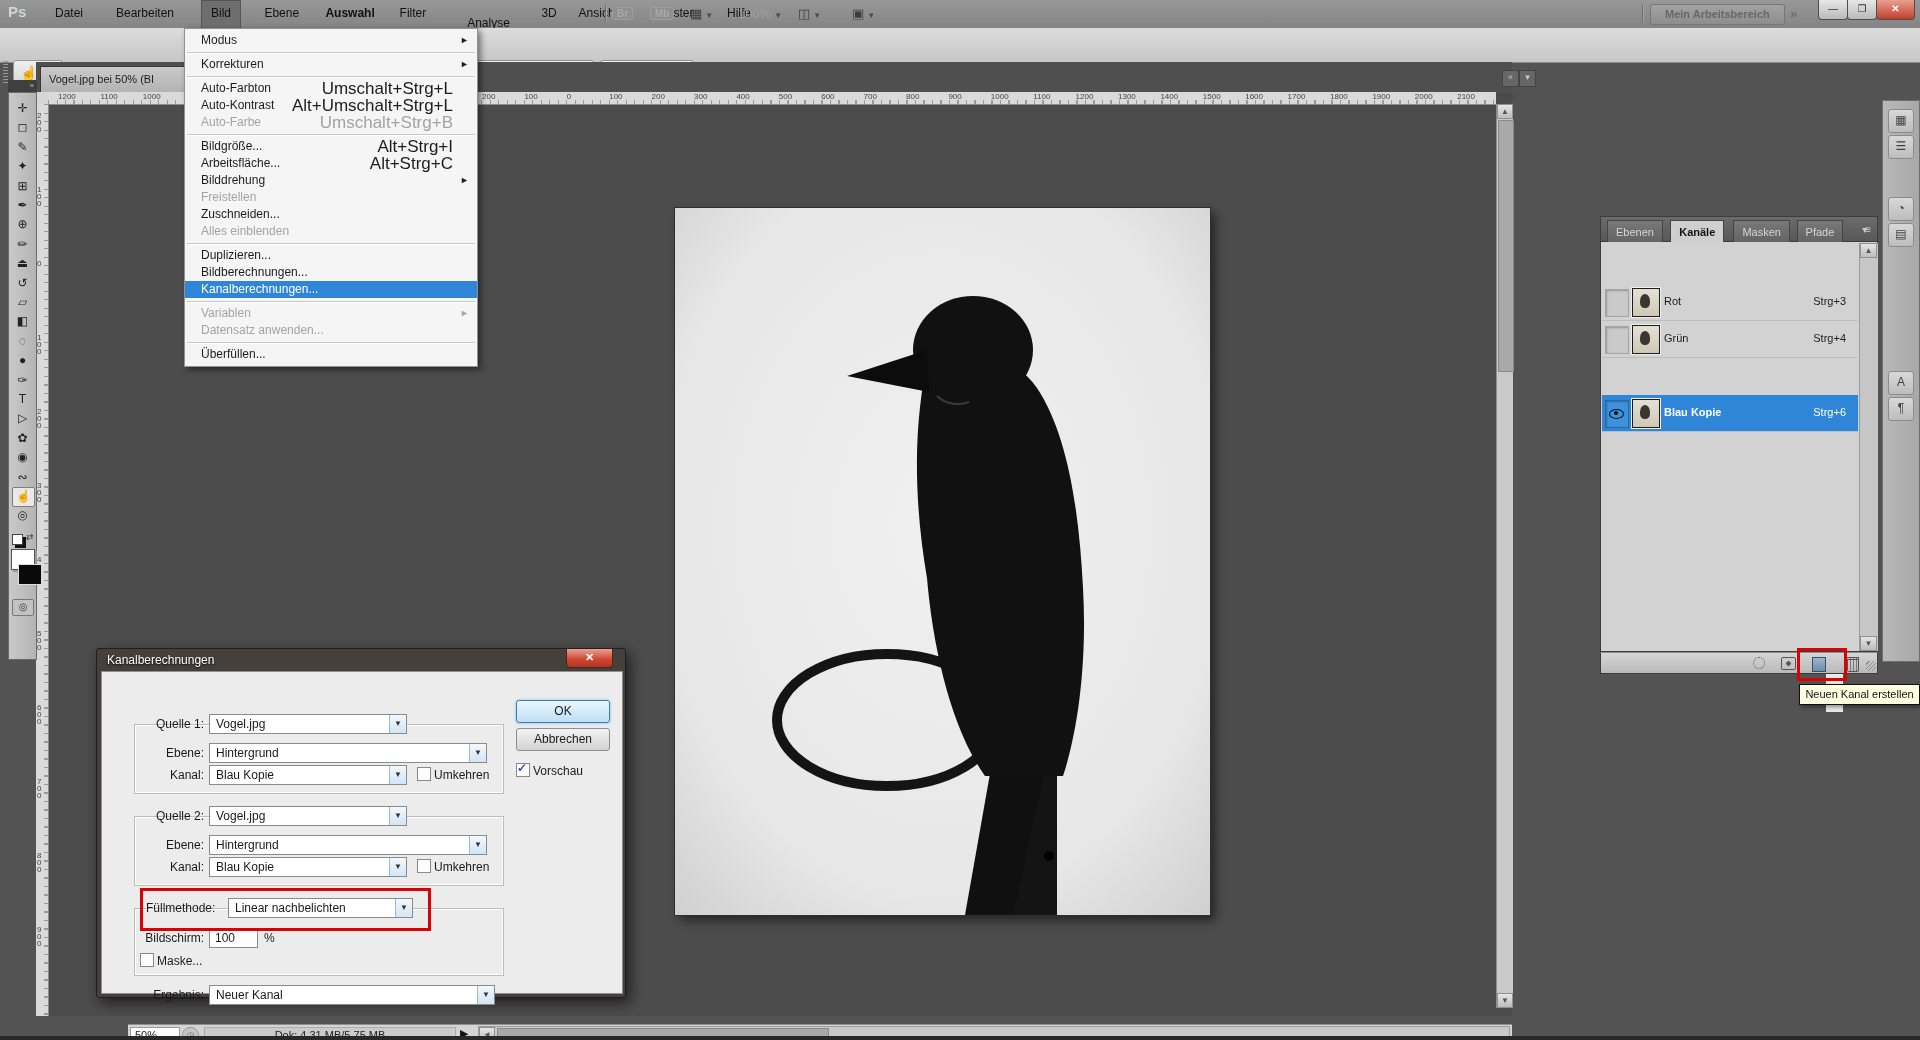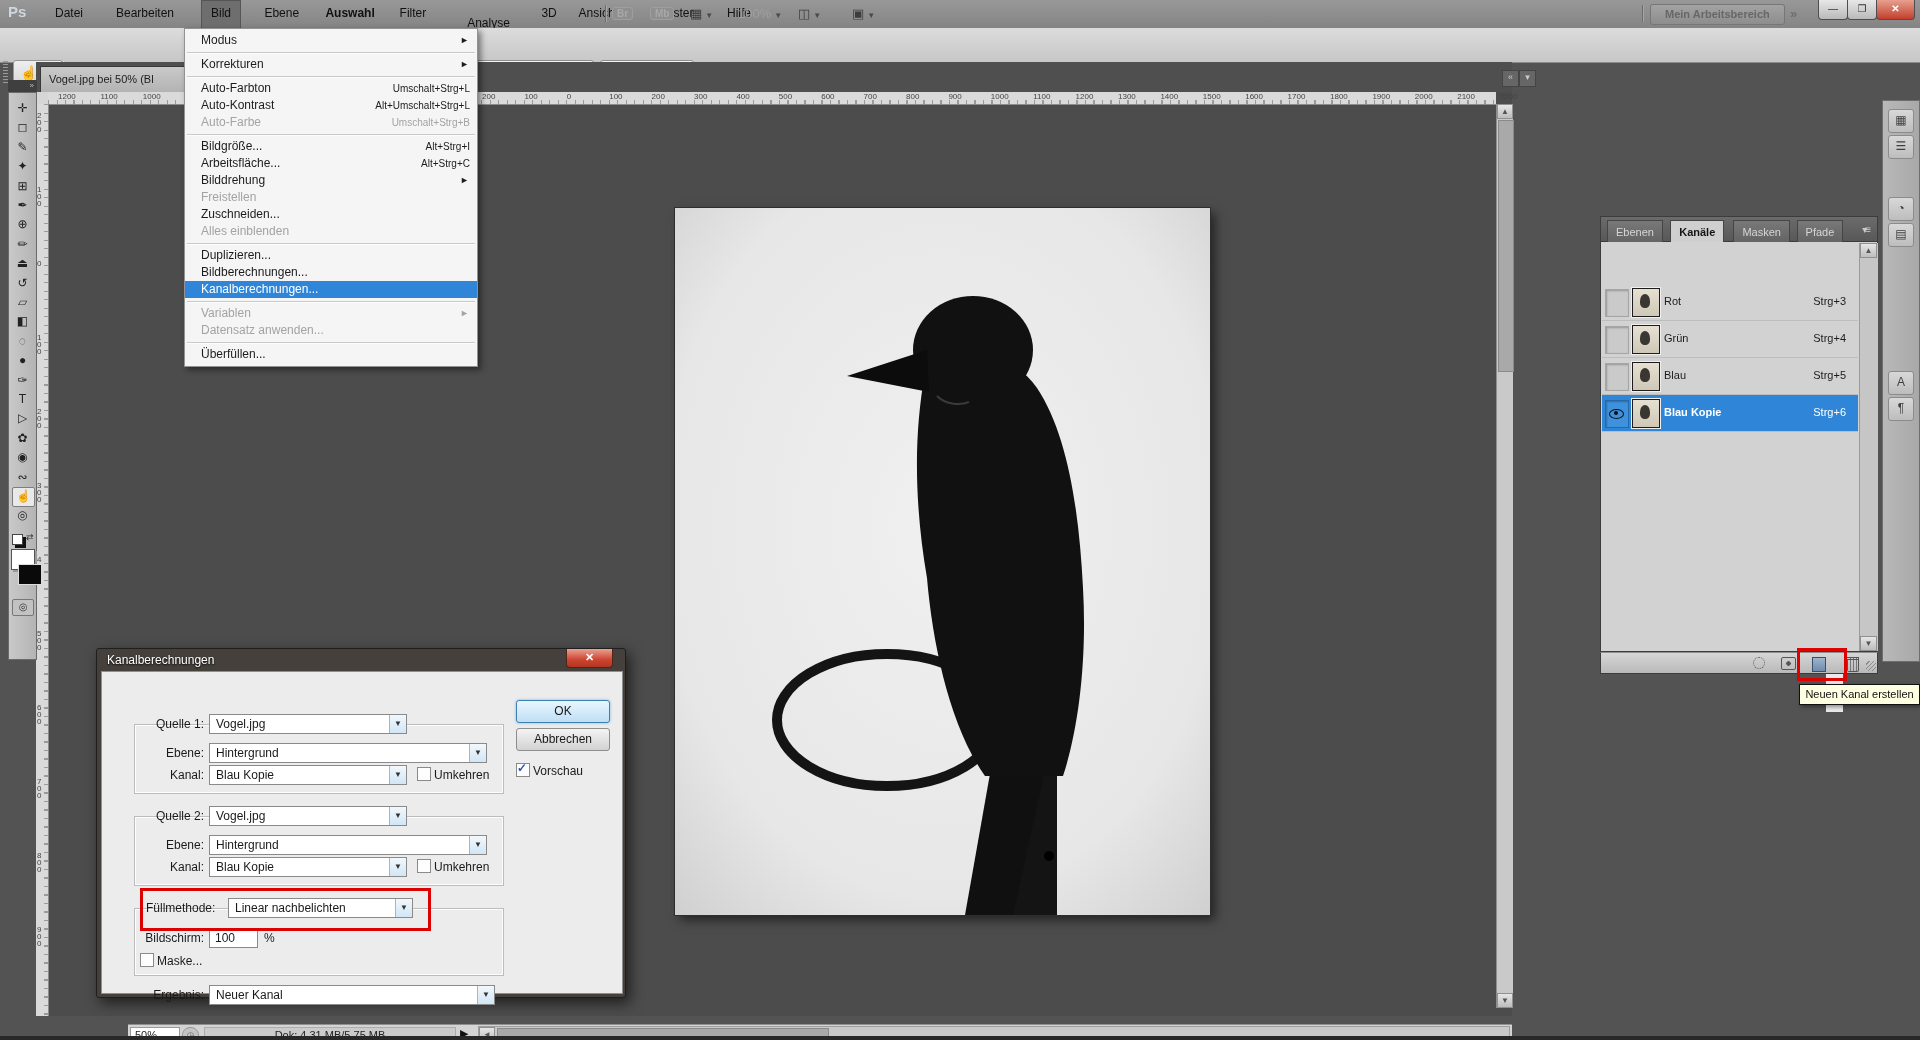--- a/index.html
+++ b/index.html
@@ -76,21 +76,21 @@
   #toolbar-head{left:8px;top:80px;width:29px;height:12px;background:#3f3f3f;color:#bbb;font-size:8px;line-height:12px;text-align:right;padding-right:3px;box-sizing:border-box;}
   .tool{position:absolute;left:3px;width:21px;height:18px;text-align:center;line-height:18px;font-size:12px;color:#222;}
   .tool.selected{background:#e9e9e9;border:1px solid #7d7d7d;border-radius:2px;line-height:16px;}
   #mini-swatch{left:11px;top:533px;width:9px;height:9px;background:#fff;border:1px solid #444;box-shadow:3px 3px 0 #111;}
   #swap-swatch{left:26px;top:531px;font-size:9px;color:#333;}
 
   
   #bild-menu{left:140px;top:28px;width:292px;background:#f5f5f5;border:1px solid #929292;box-shadow:3px 3px 6px rgba(0,0,0,.45);
      padding:3px 0;z-index:60;margin-left:44px;}
   .mi{position:relative;height:17px;line-height:17px;font-size:12px;color:#1c1c1c;padding-left:16px;}
-  .mi .sc{position:absolute;right:7px;font-size:10px;color:#1c1c1c;}
+  .mi .sc{position:absolute;right:24px;font-size:17px;color:#1c1c1c;}
   .mi .arr{position:absolute;right:8px;font-size:9px;}
   .mi.disabled, .mi.disabled .sc{color:#a3a3a3;}
   .mi.hl{background:#2f86d8;color:#fff;}
   .msep{height:1px;background:#c9c9c9;margin:3px 2px;box-shadow:0 1px 0 #fdfdfd;}
 
   
   #dialog{left:96px;top:648px;width:528px;height:348px;background:#45403c;border:1px solid #1f1f1f;border-radius:3px;
      box-shadow:4px 5px 14px rgba(0,0,0,.6);z-index:50;}
   #dlg-title{left:10px;top:4px;font-size:12px;color:#fff;text-shadow:0 1px 2px #000;}
   #dlg-close{left:469px;top:0px;width:45px;height:18px;background:linear-gradient(#eaa291,#ce4331 60%,#b03721);border:1px solid #4e241c;
@@ -472,26 +472,20 @@
           <div class="thumb"></div>
           <div class="chname">Rot</div>
           <div class="chshort">Strg+3</div>
         </div>
         <div class="chrow" style="top: 79px; text-align: right;">
           <div class="eyebox"></div>
           <div class="thumb"></div>
           <div class="chname">Grün</div>
           <div class="chshort">Strg+4</div>
         </div>
-        <div class="chrow" style="top: 116px;">
-          <div class="eyebox"></div>
-          <div class="thumb"></div>
-          <div class="chname">Blau</div>
-          <div class="chshort">Strg+5</div>
-        </div>
         <div class="chrow selected" style="top: 153px;">
           <div class="eyebox">
             <div class="eye"></div>
           </div>
           <div class="thumb"></div>
           <div class="chname">Blau Kopie</div>
           <div class="chshort">Strg+6</div>
         </div>
       </div>
     <div id="panel-foot">

